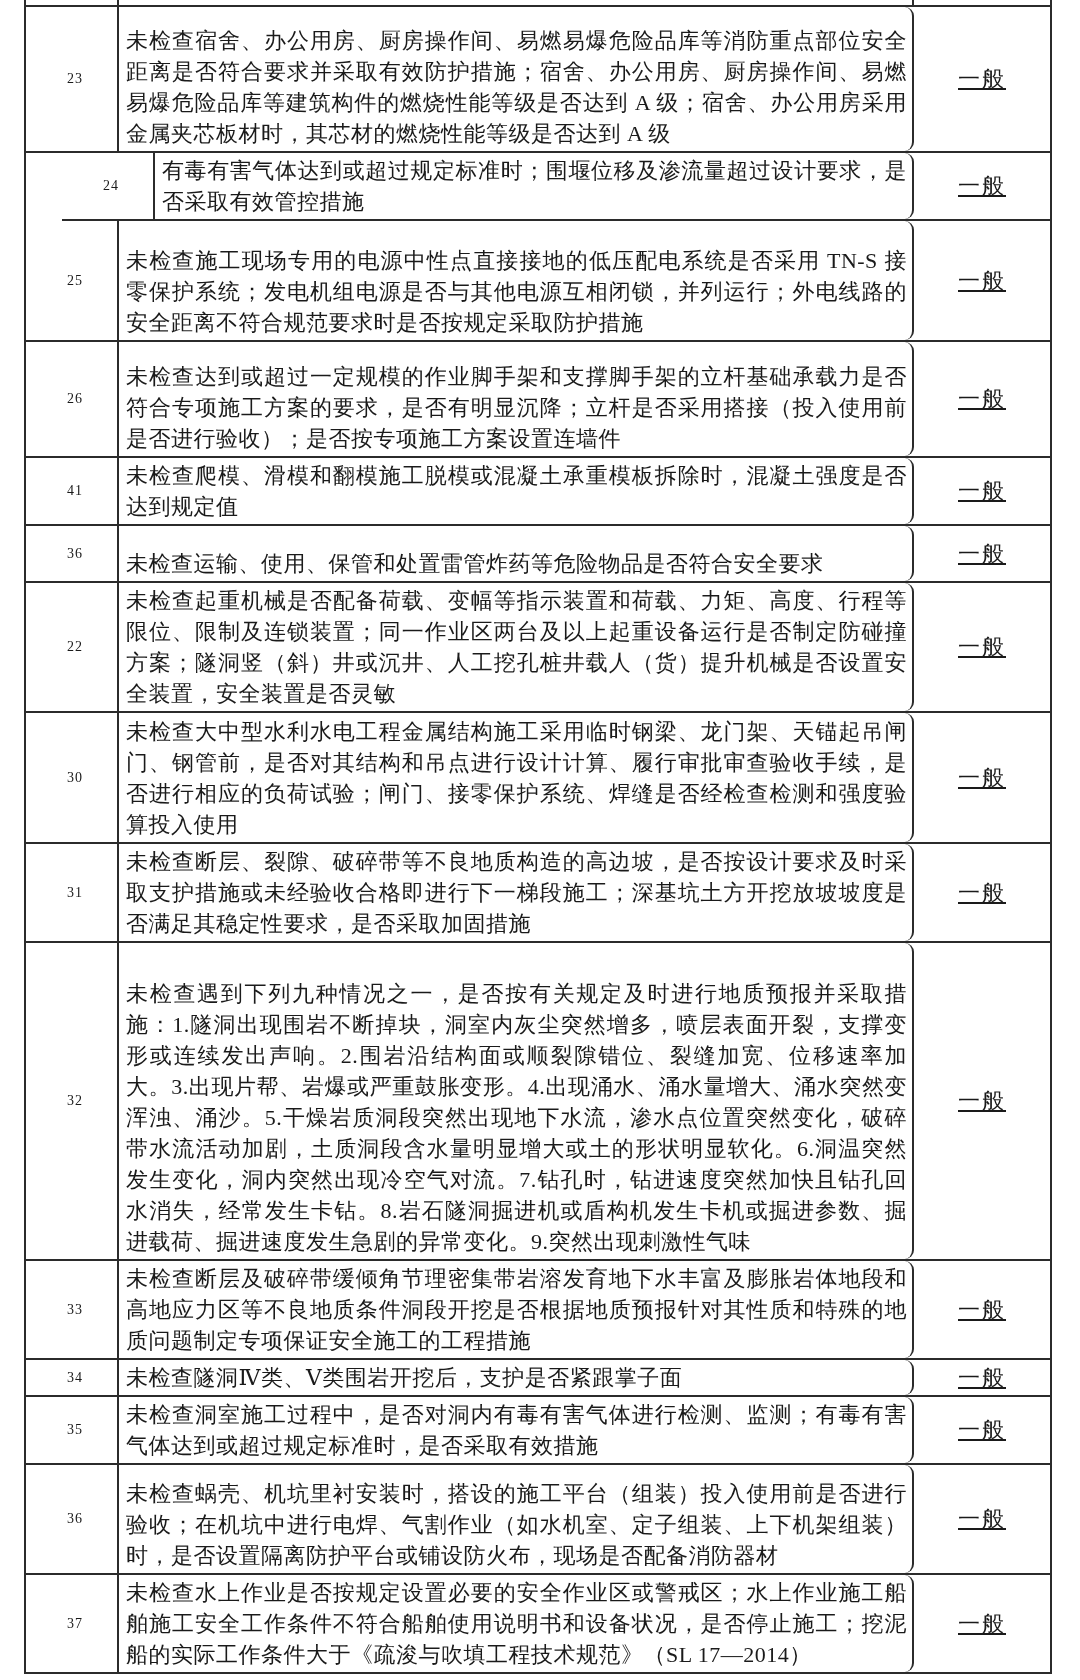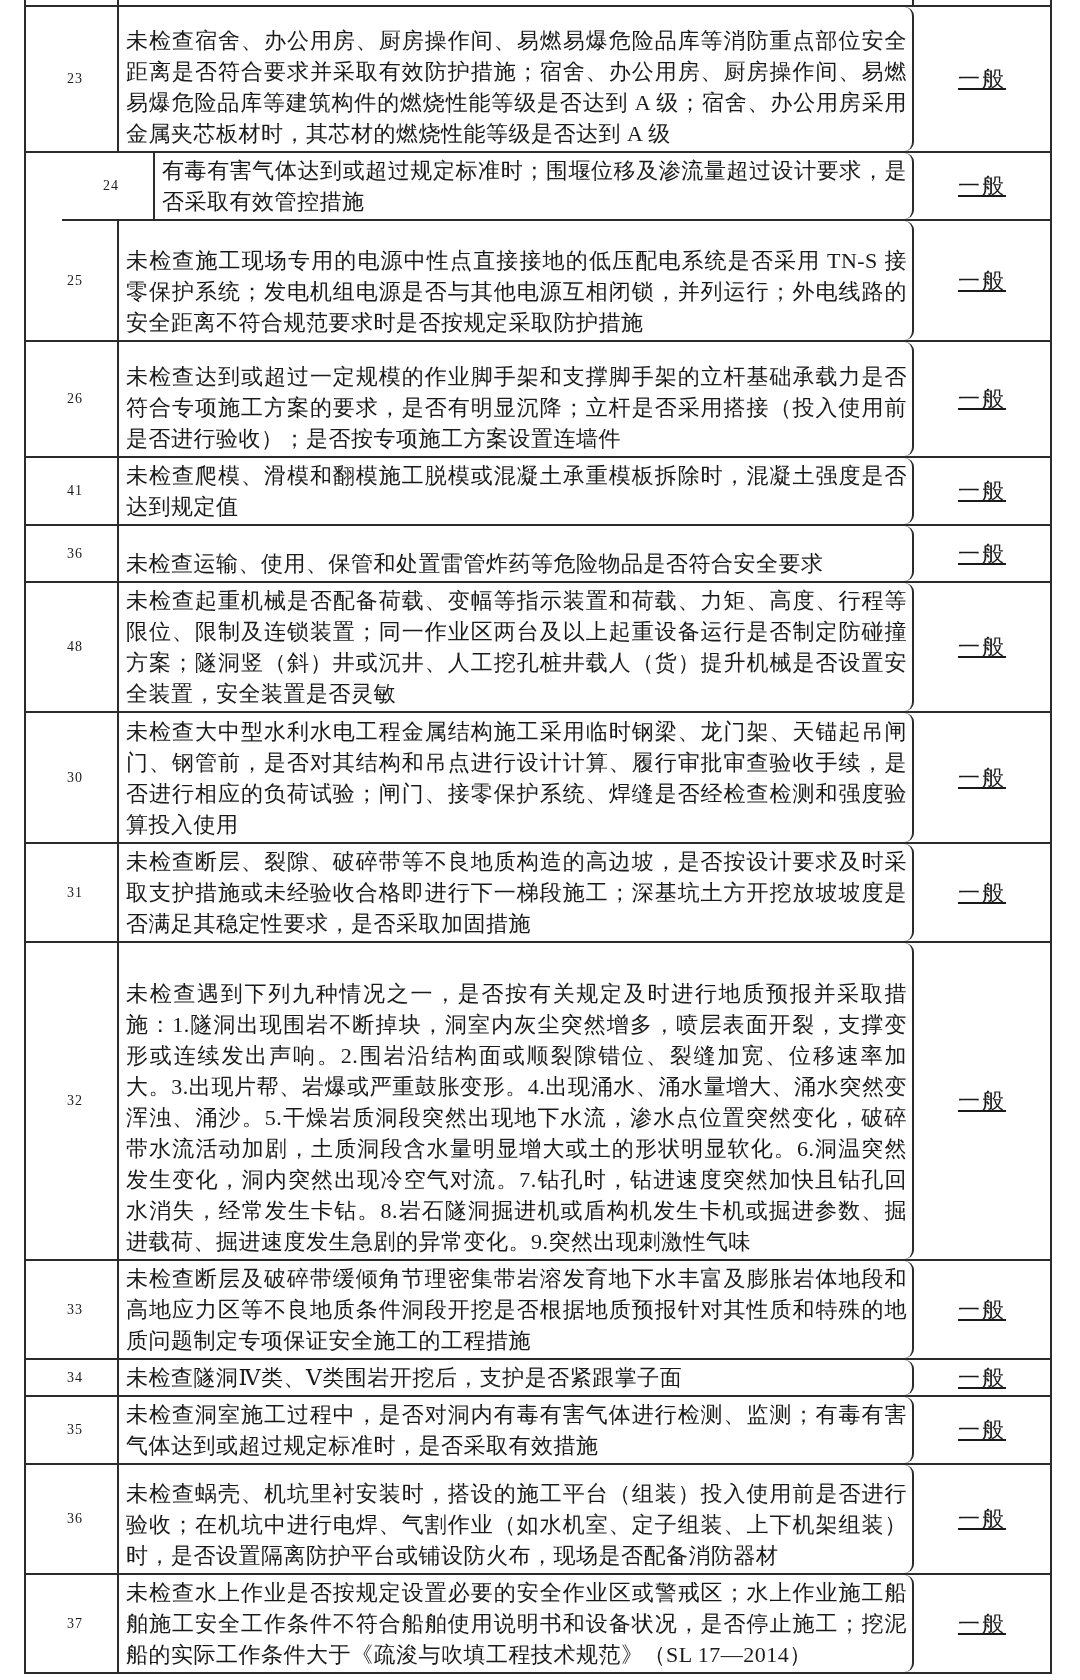--- a/index.html
+++ b/index.html
@@ -107,21 +107,21 @@
     <div class="cell cell-sev">一般</div>
   </div>
       <div class="row" style="min-height: 57px;">
     <div class="cell cell-no">36</div>
     <div class="cell cell-desc">
       <div class="txt">未检查运输、使用、保管和处置雷管炸药等危险物品是否符合安全要求</div>
     </div>
     <div class="cell cell-sev">一般</div>
   </div>
       <div class="row" style="min-height: 124px;">
-    <div class="cell cell-no">48</div>
+    <div class="cell cell-no">22</div>
     <div class="cell cell-desc">
       <div class="txt">未检查起重机械是否配备荷载、变幅等指示装置和荷载、力矩、高度、行程等限位、限制及连锁装置；同一作业区两台及以上起重设备运行是否制定防碰撞方案；隧洞竖（斜）井或沉井、人工挖孔桩井载人（货）提升机械是否设置安全装置，安全装置是否灵敏</div>
     </div>
     <div class="cell cell-sev">一般</div>
   </div>
       <div class="row" style="min-height: 131px;">
     <div class="cell cell-no">30</div>
     <div class="cell cell-desc">
       <div class="txt">未检查大中型水利水电工程金属结构施工采用临时钢梁、龙门架、天锚起吊闸门、钢管前，是否对其结构和吊点进行设计计算、履行审批审查验收手续，是否进行相应的负荷试验；闸门、接零保护系统、焊缝是否经检查检测和强度验算投入使用</div>
     </div>

